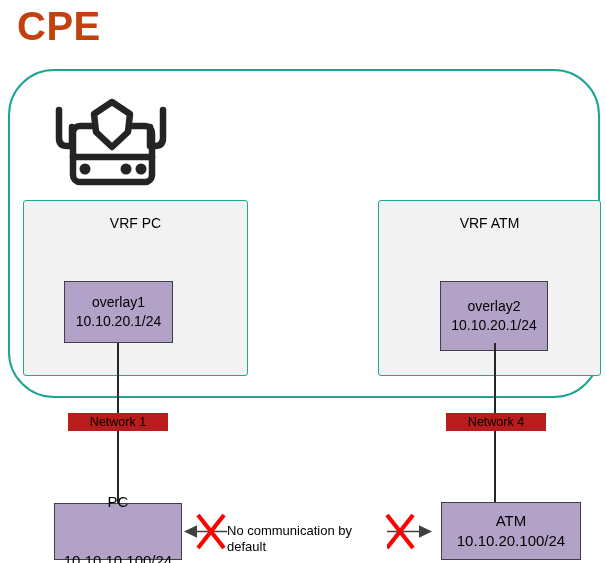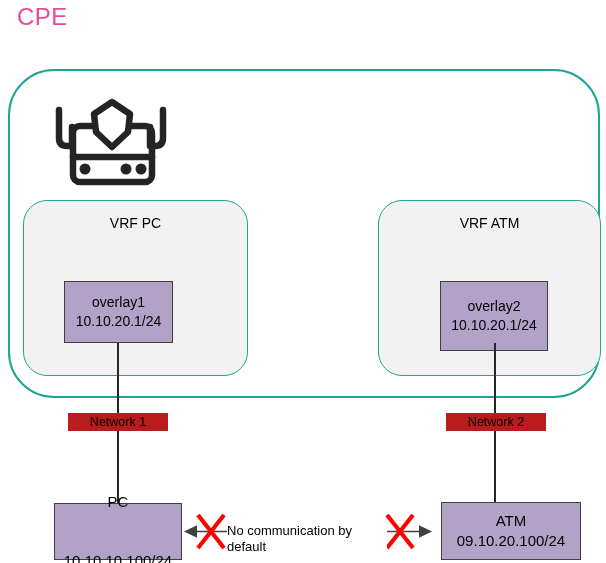--- a/index.html
+++ b/index.html
@@ -1,30 +1,30 @@
 <!DOCTYPE html>
 <html><head>
 <meta charset="utf-8">
 <style>
   html,body{margin:0;padding:0;background:#ffffff;}
   .stage{
     position:relative;width:606px;height:563px;background:#ffffff;
     font-family:"Liberation Sans",sans-serif;color:#000;overflow:hidden;
   }
   .title{
-    position:absolute;left:17px;top:4px;font-size:24px;line-height:1.1;
-    color:#ec4899;letter-spacing:0.5px;
+    position:absolute;left:17px;top:4px;font-size:40px;line-height:1.1;
+    color:#c2410c;letter-spacing:0.5px;font-weight:bold;
   }
   .outer-box{
     position:absolute;left:8px;top:69px;width:588px;height:325px;
     border:2px solid #1ea593;border-radius:46px;background:#ffffff;
   }
   .vrf-box{
     position:absolute;top:200px;height:176px;background:#f2f2f2;
-    border:1.6px solid #1ea593;border-radius:24px;box-sizing:border-box;
+    border:1.6px solid #1ea593;border-radius:3px;box-sizing:border-box;
   }
   .vrf-pc{left:23px;width:225px;}
   .vrf-atm{left:362px;width:223px;margin-left:16px;}
   .vrf-label{
     text-align:center;padding-top:14px;font-size:14px;color:#000;
   }
   .node{
     position:absolute;background:#b3a2c7;border:1.6px solid #404040;
     box-sizing:border-box;display:flex;flex-direction:column;
     align-items:center;justify-content:center;font-size:14px;line-height:1.35;
@@ -90,30 +90,30 @@
 
   <div class="node overlay2">
     <div>overlay2</div>
     <div>10.10.20.1/24</div>
   </div>
 
   <div class="vline vline1"></div>
   <div class="vline vline2"></div>
 
   <div class="net-label net1">Network 1</div>
-  <div class="net-label net2">Network 2</div>
+  <div class="net-label net2">Network 4</div>
 
   <div class="node host pc-box">
     <div>PC</div>
     <div>10.10.10.100/24</div>
   </div>
 
   <div class="node host atm-box">
     <div>ATM</div>
-    <div>09.10.20.100/24</div>
+    <div>10.10.20.100/24</div>
   </div>
 
   <svg class="arrow-svg" width="250" height="42" viewBox="0 0 250 42">
     <line x1="6" y1="19.5" x2="244" y2="19.5" stroke="#404040" stroke-width="1.7"></line>
     <polygon points="1,19.5 14,13.2 14,25.8" fill="#404040"></polygon>
     <polygon points="249,19.5 236,13.2 236,25.8" fill="#404040"></polygon>
     <g stroke="#ff0000" stroke-width="4.2" fill="none">
       <line x1="15" y1="3" x2="41" y2="36"></line>
       <line x1="41" y1="3" x2="15" y2="36"></line>
     </g>

